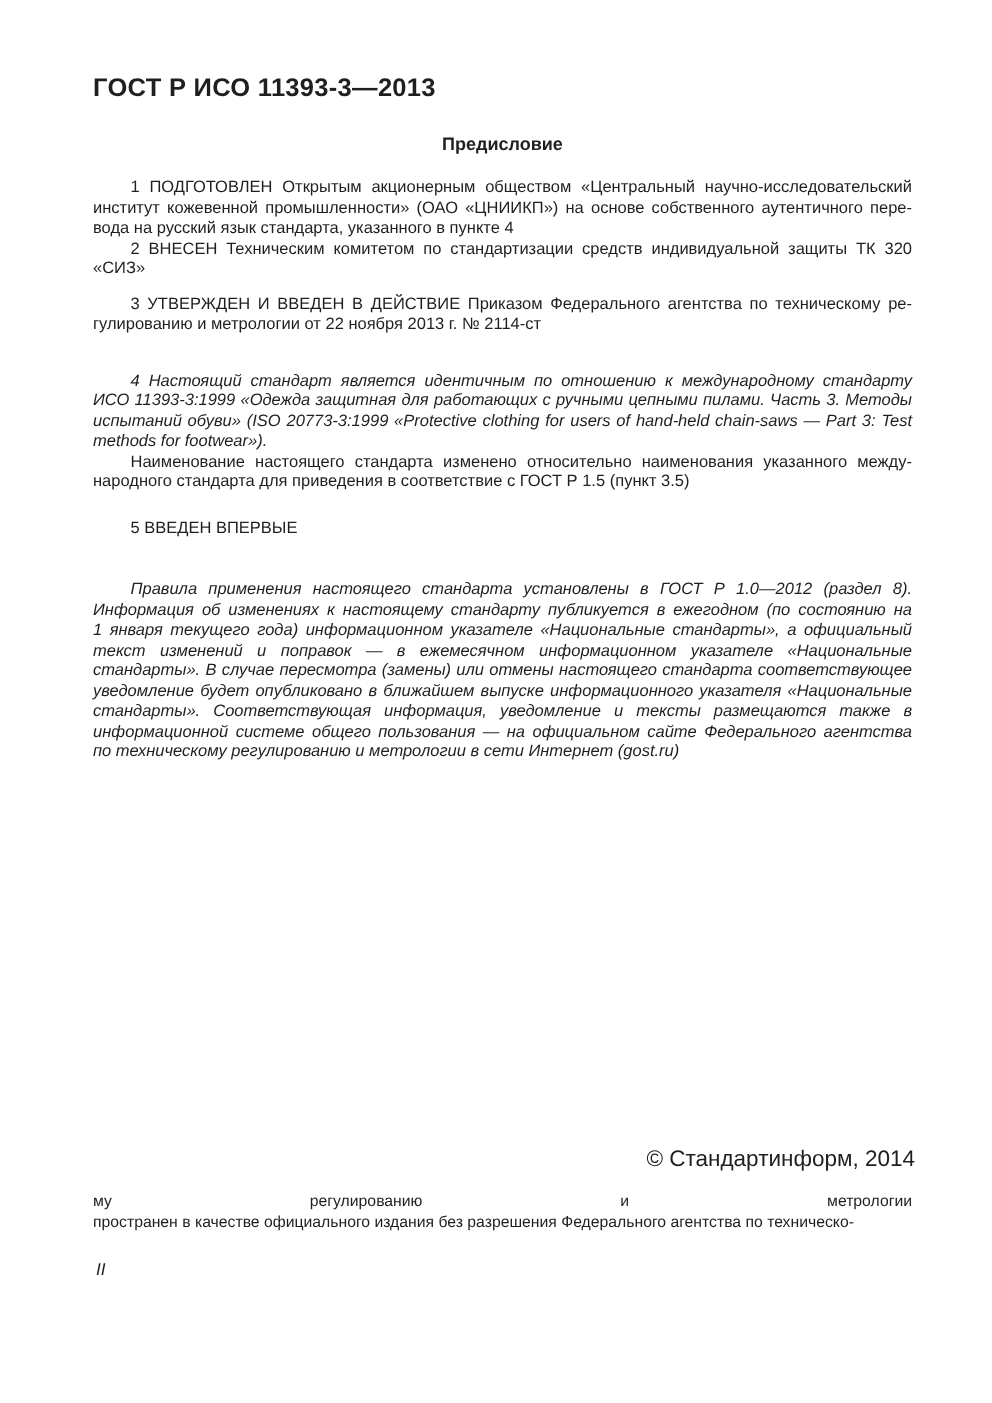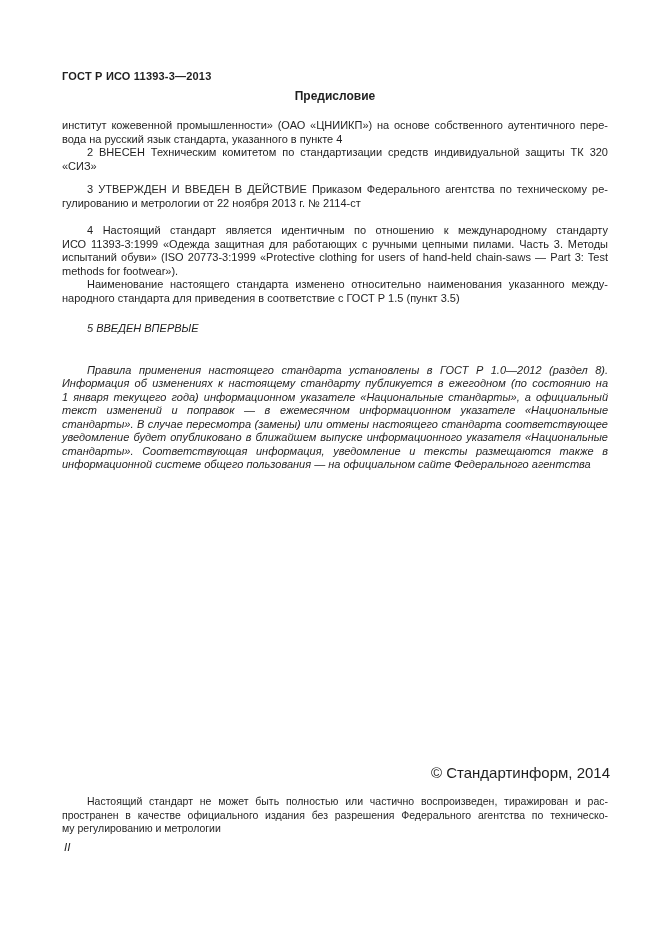--- a/index.html
+++ b/index.html
@@ -14,24 +14,24 @@
     background: #ffffff;
     color: #1f1f1f;
     font-family: "Liberation Sans", "DejaVu Sans", sans-serif;
     font-size: 11px;
     line-height: 13.5px;
     overflow: hidden;
   }
   .std-code {
     position: absolute;
     left: 62px;
-    top: 70px;
+    top: 52px;
     width: 546px;
     font-weight: bold;
-    font-size: 11px;
+    font-size: 17px;
     letter-spacing: 0.2px;
   }
   .doc-title {
     position: absolute;
     left: 62px;
     top: 90px;
     width: 546px;
     text-align: center;
     font-weight: bold;
     font-size: 12px;
@@ -43,22 +43,22 @@
     width: 546px;
   }
   .para { margin: 0; }
   .para .ln {
     text-align: justify;
     text-align-last: justify;
   }
   .para .ln:last-child { text-align-last: left; }
   .para .ln.first { text-indent: 25px; }
   .gap-sm { margin-top: 10px; }
-  .gap-md { margin-top: 14px; }
-  .gap-lg { margin-top: 17px; font-style: italic; }
+  .gap-md { margin-top: 24px; font-style: italic; }
+  .gap-lg { margin-top: 17px; }
   .gap-xl { margin-top: 28px; }
   .legal-note {
     font-style: italic;
   }
   .copyright {
     position: absolute;
     left: 62px;
     top: 766px;
     width: 548px;
     text-align: right;
@@ -84,20 +84,21 @@
 <body>
 
 <div class="page">
 
   <div class="std-code">ГОСТ Р ИСО 11393-3—2013</div>
 
   <div class="doc-title">Предисловие</div>
 
   <div class="content">
     <div class="para">
+        <div class="ln first">1 ПОДГОТОВЛЕН Открытым акционерным обществом «Центральный научно-исследовательский</div>
         <div class="ln">институт кожевенной промышленности» (ОАО «ЦНИИКП») на основе собственного аутентичного пере-</div>
         <div class="ln">вода на русский язык стандарта, указанного в пункте 4</div>
       </div>
     <div class="para">
         <div class="ln first">2 ВНЕСЕН Техническим комитетом по стандартизации средств индивидуальной защиты ТК 320</div>
         <div class="ln">«СИЗ»</div>
       </div>
     <div class="para gap-sm">
         <div class="ln first">3 УТВЕРЖДЕН И ВВЕДЕН В ДЕЙСТВИЕ Приказом Федерального агентства по техническому ре-</div>
         <div class="ln">гулированию и метрологии от 22 ноября 2013 г. № 2114-ст</div>
@@ -117,26 +118,26 @@
       </div>
     <div class="para legal-note gap-xl">
         <div class="ln first">Правила применения настоящего стандарта установлены в ГОСТ Р 1.0—2012 (раздел 8).</div>
         <div class="ln">Информация об изменениях к настоящему стандарту публикуется в ежегодном (по состоянию на</div>
         <div class="ln">1 января текущего года)  информационном указателе «Национальные стандарты», а официальный</div>
         <div class="ln">текст изменений и поправок — в ежемесячном  информационном указателе «Национальные</div>
         <div class="ln">стандарты». В случае пересмотра (замены) или отмены настоящего стандарта соответствующее</div>
         <div class="ln">уведомление будет опубликовано в ближайшем выпуске информационного указателя «Национальные</div>
         <div class="ln">стандарты». Соответствующая информация, уведомление и тексты размещаются также в</div>
         <div class="ln">информационной системе общего пользования — на официальном сайте Федерального агентства</div>
+        <div class="ln">по техническому регулированию и метрологии в сети Интернет (gost.ru)</div>
       </div>
   </div>
 
   <div class="copyright">© Стандартинформ, 2014</div>
 
   <div class="para restriction">
-      <div class="ln first">Настоящий стандарт не может быть полностью или частично воспроизведен, тиражирован и рас-</div>
+      <div class="ln">му регулированию и метрологии</div>
       <div class="ln">пространен в качестве официального издания без разрешения Федерального агентства по техническо-</div>
-      <div class="ln">му регулированию и метрологии</div>
     </div>
 
   <div class="page-number">II</div>
 
 </div>
 
 </body></html>

